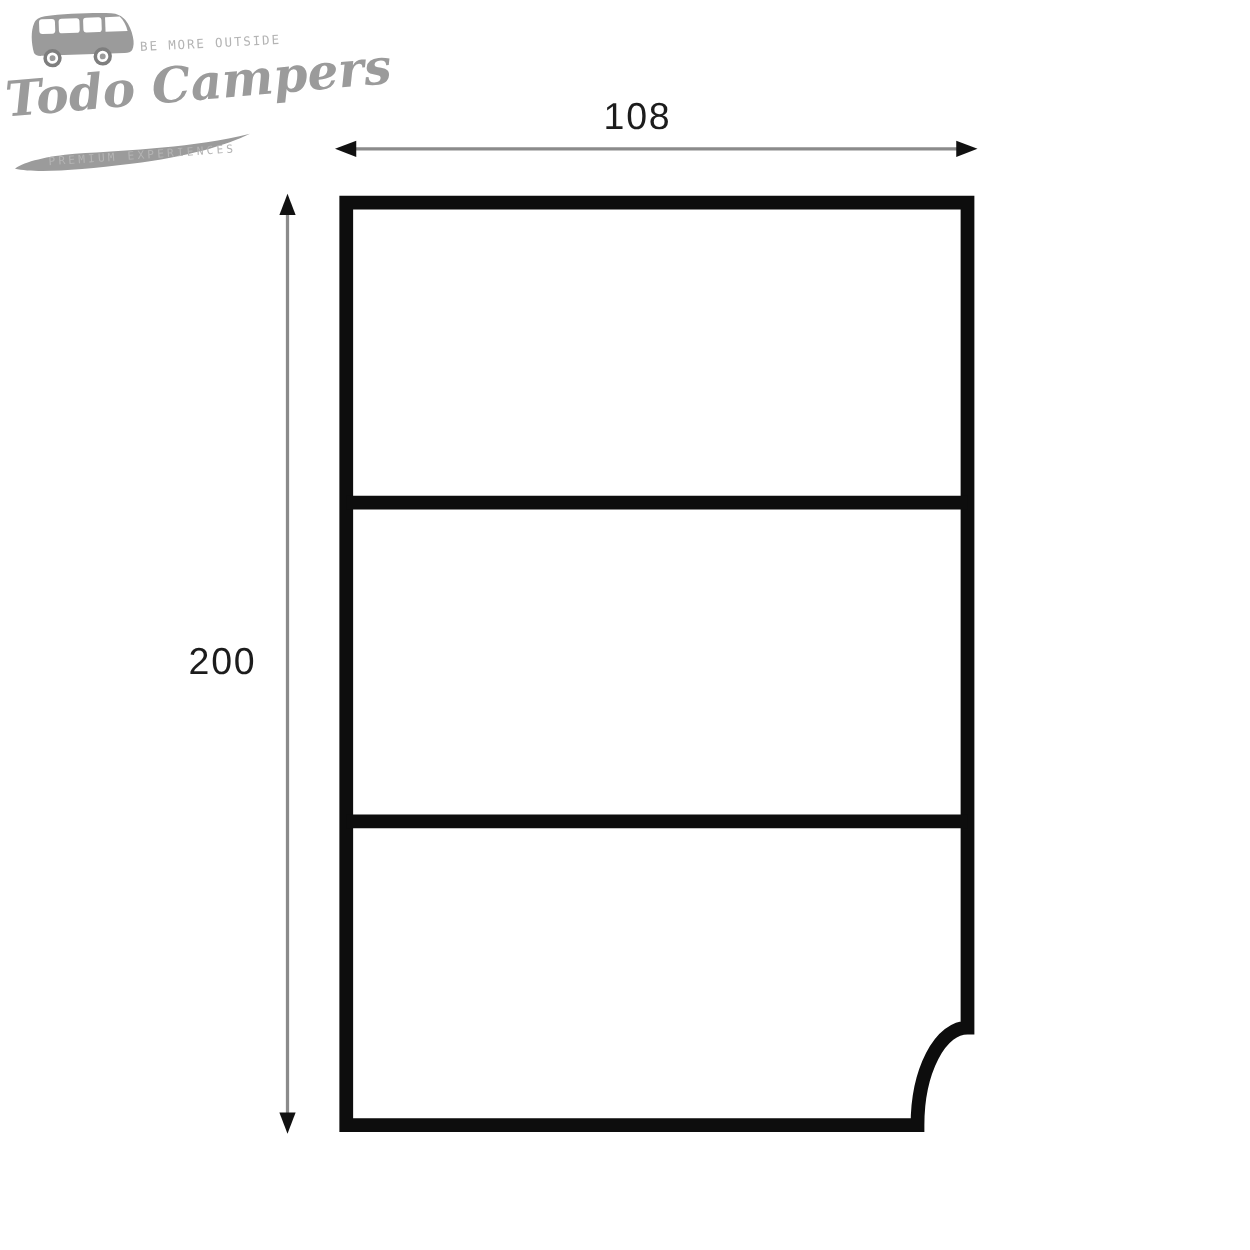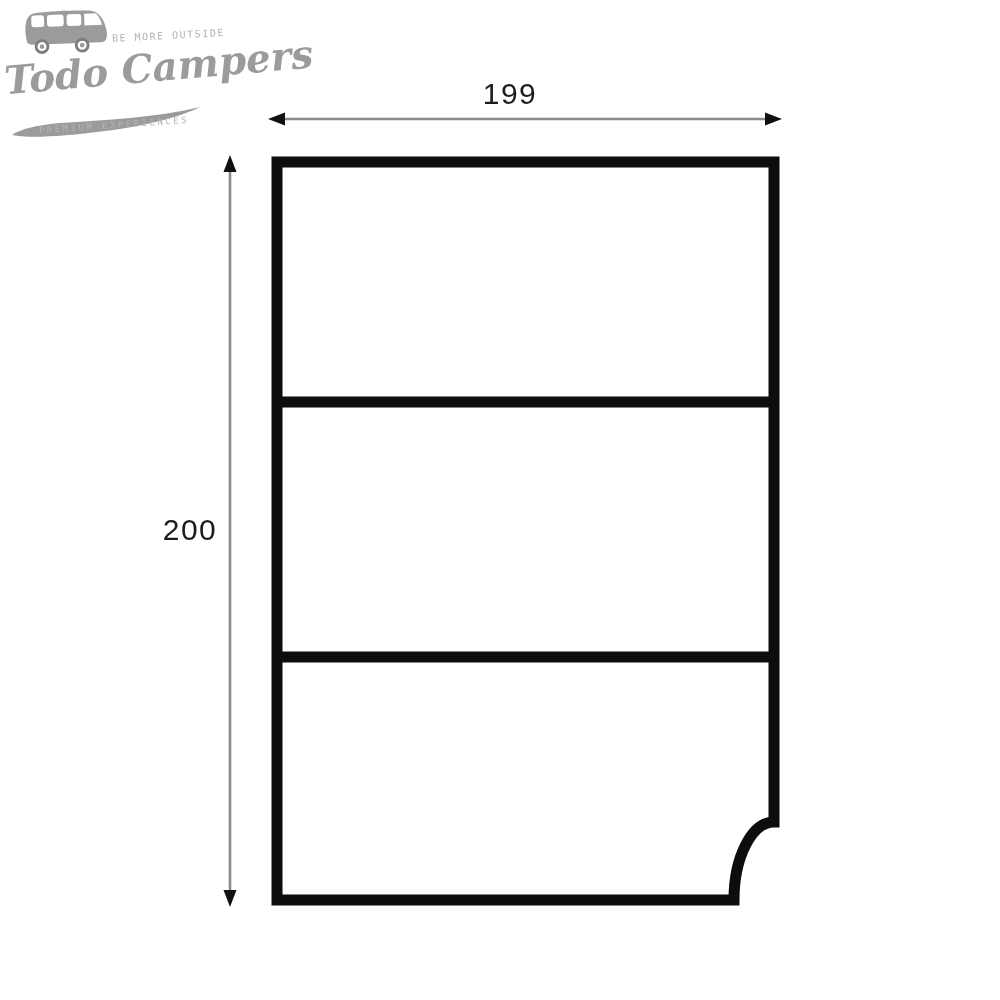--- a/index.html
+++ b/index.html
@@ -41,21 +41,21 @@
   .shape-outline{fill:none;stroke:var(--outline-color);stroke-width:11;}
   .divider{stroke:var(--outline-color);stroke-width:11;}
   .dim-line{stroke:var(--dim-color);stroke-width:2.6;}
   .arrowhead{fill:#111111;}
   .dim-label{
     position:absolute;color:var(--label-color);
     font-family:"Liberation Sans",sans-serif;font-size:30px;font-weight:400;
     letter-spacing:1.5px;text-align:center;width:100px;
   }
   .dim-label.width{left:460px;top:77px;}
-  .dim-label.height{left:140px;top:513px;}
+  .dim-label.height{left:128px;top:513px;}
 </style>
 </head>
 <body>
 
 <div class="page">
 
   <div class="logo">
     <svg class="van-svg" viewBox="0 0 100 52">
       <path d="M 10 36 C 8 28 8 18 11 12 C 12.2 9 15 7 20 6.5
                C 35 5 60 5 74 6 C 79 6.5 82.5 8.2 85.5 12
@@ -95,16 +95,16 @@
       <polygon class="arrowhead" points="782,119 765,112.5 765,125.5"></polygon>
     </g>
 
     <g>
       <line class="dim-line" x1="230" y1="171" x2="230" y2="891"></line>
       <polygon class="arrowhead" points="230,155 223.5,172 236.5,172"></polygon>
       <polygon class="arrowhead" points="230,907 223.5,890 236.5,890"></polygon>
     </g>
   </svg>
 
-  <div class="dim-label width">199</div>
+  <div class="dim-label width">108</div>
   <div class="dim-label height">200</div>
 
 </div>
 
 </body></html>

